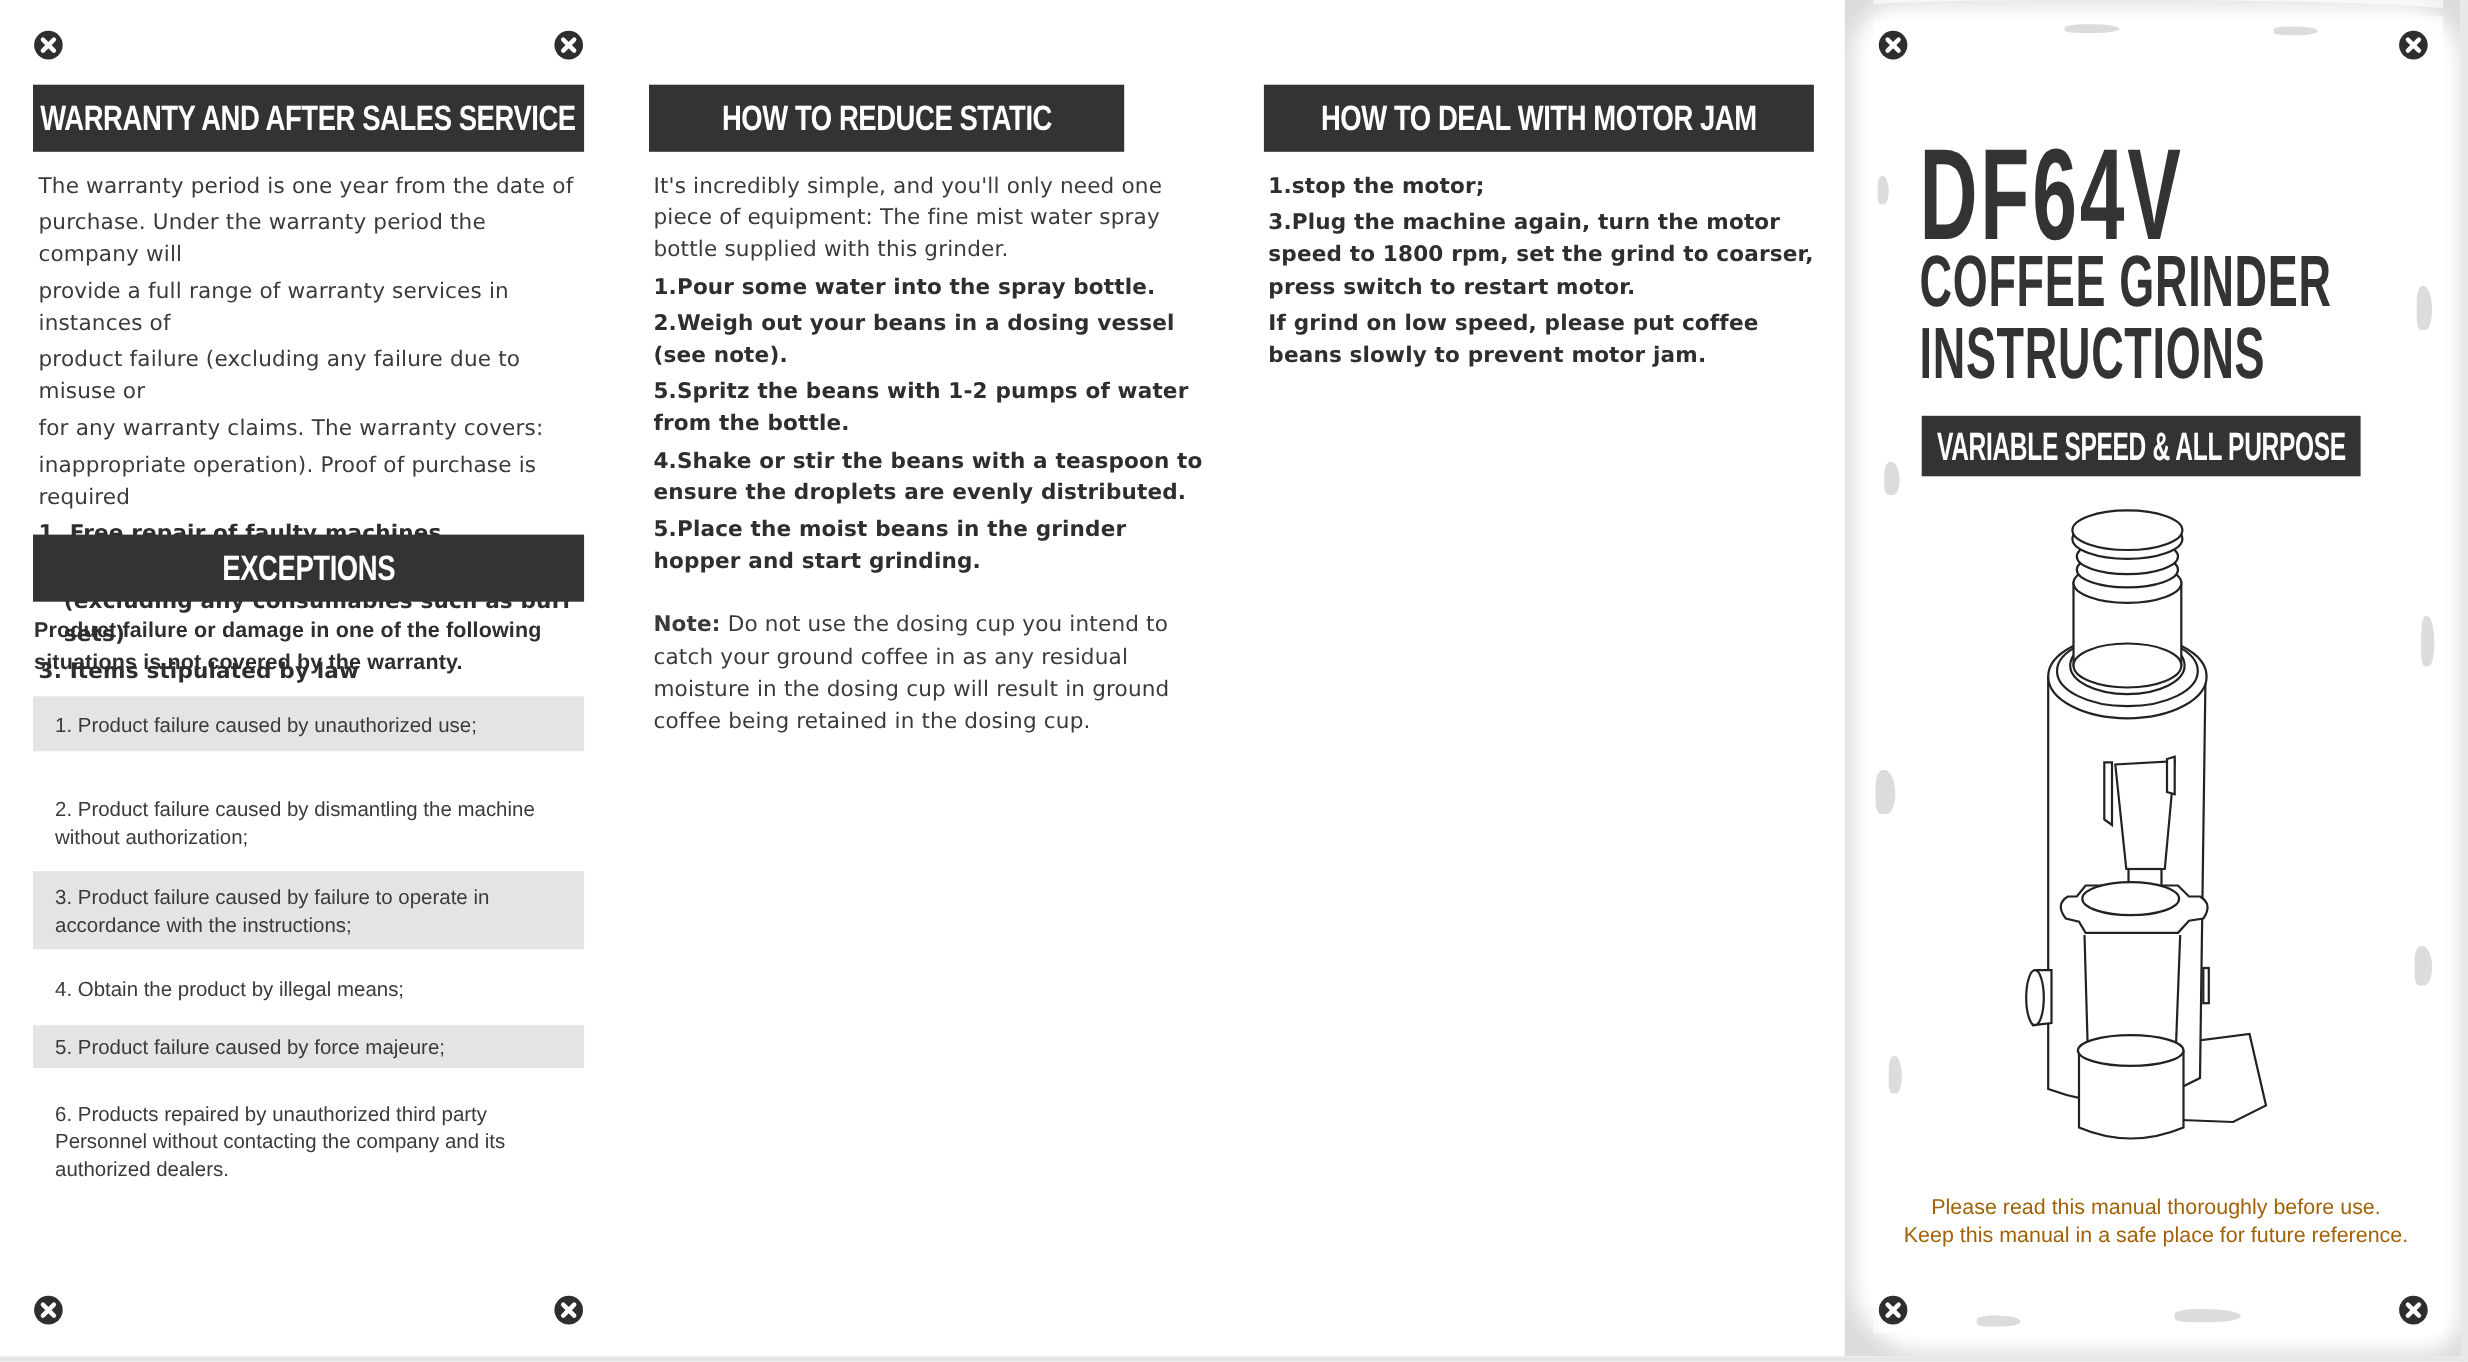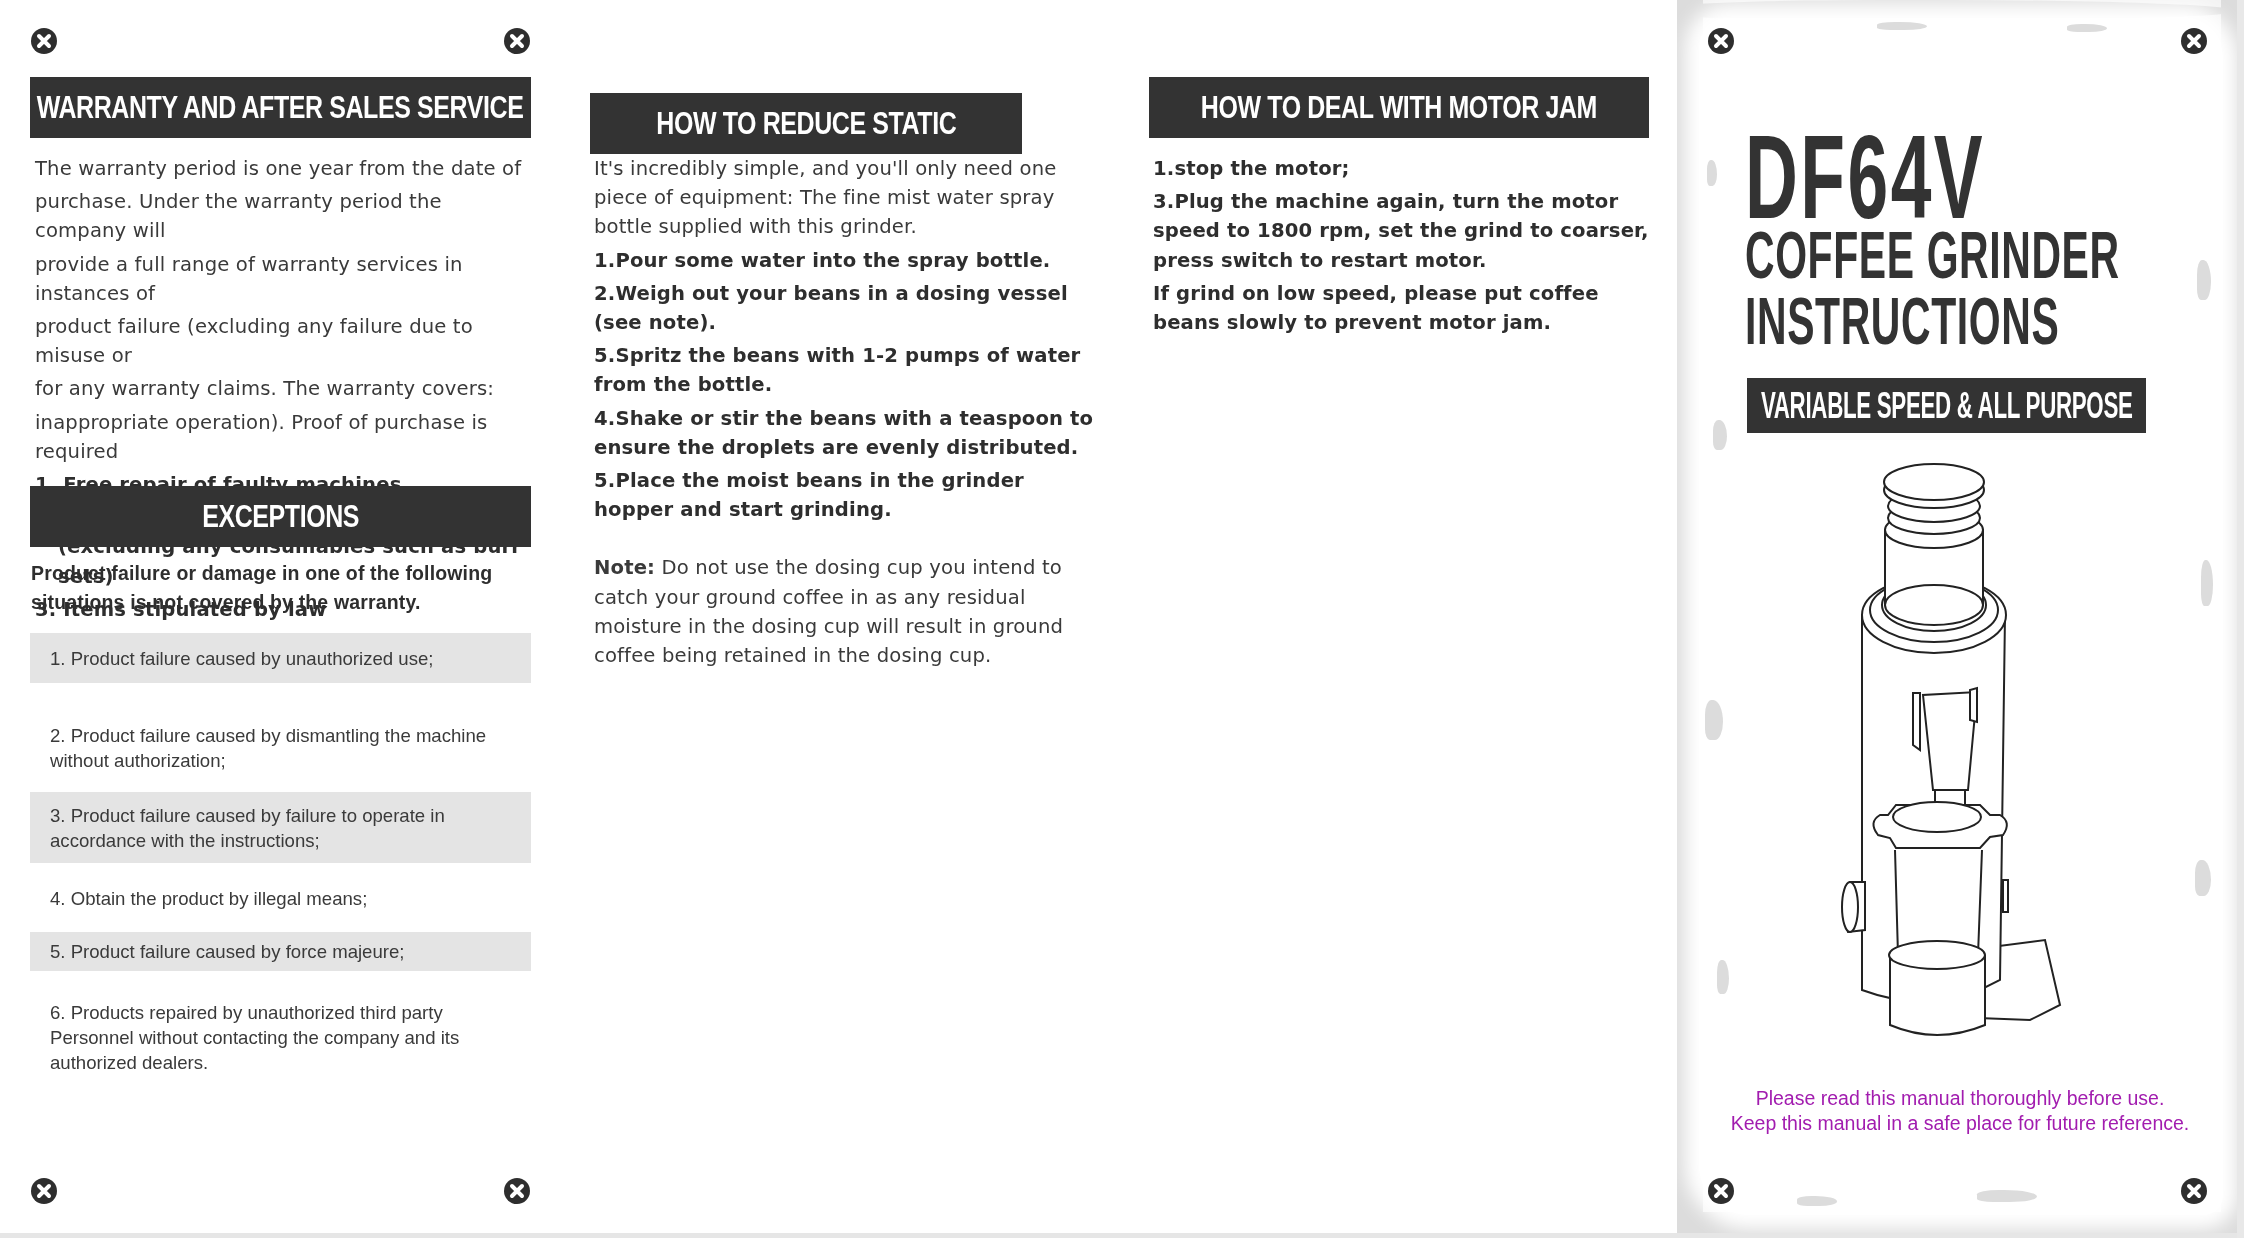--- a/index.html
+++ b/index.html
@@ -64,21 +64,21 @@
     position:absolute; left:1747px; top:378px; width:399px; height:55px; background:#333;
     color:#fff; display:flex; align-items:center; justify-content:center;
     font-weight:bold; font-size:36px; font-family:"Liberation Sans", sans-serif;
   }
   .banner span { display:inline-block; transform:scaleX(0.62); white-space:nowrap; letter-spacing:-0.5px; }
 
   .grinder { position:absolute; left:1840px; top:460px; }
 
   .cover-note {
     position:absolute; left:1700px; width:520px; top:1086px; text-align:center;
-    font-size:19.5px; line-height:25px; color:#a21caf; font-family:"Liberation Sans", sans-serif;
+    font-size:19.5px; line-height:25px; color:#a16207; font-family:"Liberation Sans", sans-serif;
   }
 </style>
 </head>
 <body>
 
 <div class="bottom-strip"></div>
 <div class="right-strip"></div>
 
 <div class="cover">
   <div class="speck" style="left:0;top:0;width:560px;height:20px;"></div>
@@ -172,21 +172,21 @@
 <div class="exc-item" style="top:863px;height:70px;">
     <span>4. Obtain the product by illegal means;</span>
   </div>
 <div class="exc-item shade" style="top:932px;height:39px;">
     <span>5. Product failure caused by force majeure;</span>
   </div>
 <div class="exc-item" style="top:1000px;height:88px;align-items:flex-start;">
     <span style="width:450px">6. Products repaired by unauthorized third party Personnel without contacting the company and its authorized dealers.</span>
   </div>
 
-<div class="hdr" style="left:590px;top:93px;width:432px;">
+<div class="hdr" style="left:590px;top:77px;width:432px;">
   <span>HOW TO REDUCE STATIC</span>
 </div>
 <div class="body-text" style="left:590px;top:150px;width:510px;">
   <p>It's incredibly simple, and you'll only need one piece of equipment: The fine mist water spray bottle supplied with this grinder.</p>
   <p class="semibold">1.Pour some water into the spray bottle.</p>
   <p class="semibold">2.Weigh out your beans in a dosing vessel (see note).</p>
   <p class="semibold">5.Spritz the beans with 1-2 pumps of water from the bottle.</p>
   <p class="semibold">4.Shake or stir the beans with a teaspoon to ensure the droplets are evenly distributed.</p>
   <p class="semibold">5.Place the moist beans in the grinder hopper and start grinding.</p>
   <p style="margin-top:29px;"><span class="bold">Note:</span><span> Do not use the dosing cup you intend to catch your ground coffee in as any residual moisture in the dosing cup will result in ground coffee being retained in the dosing cup.</span></p>

